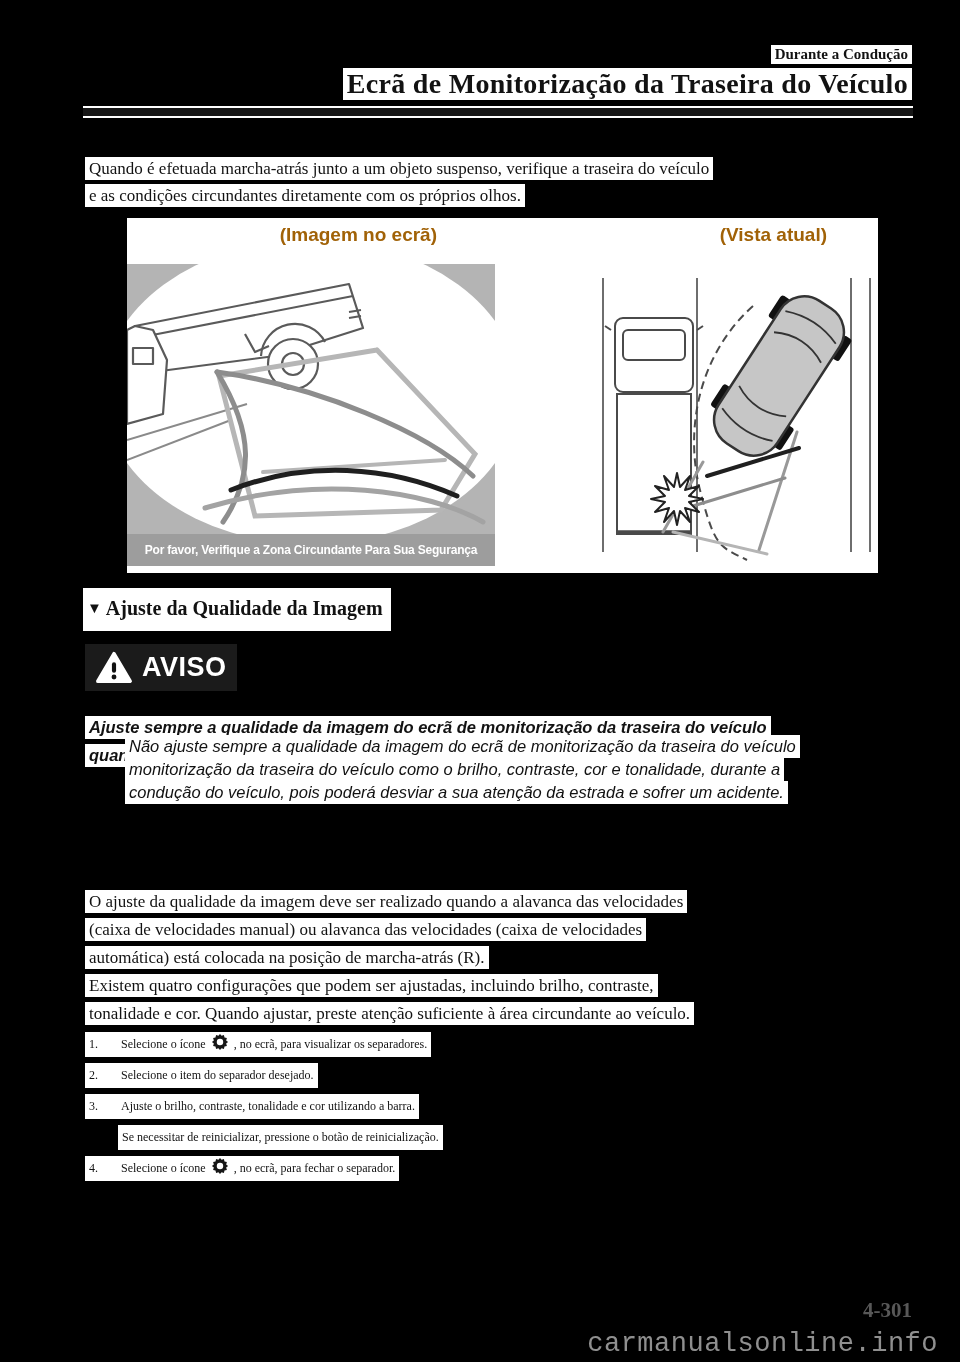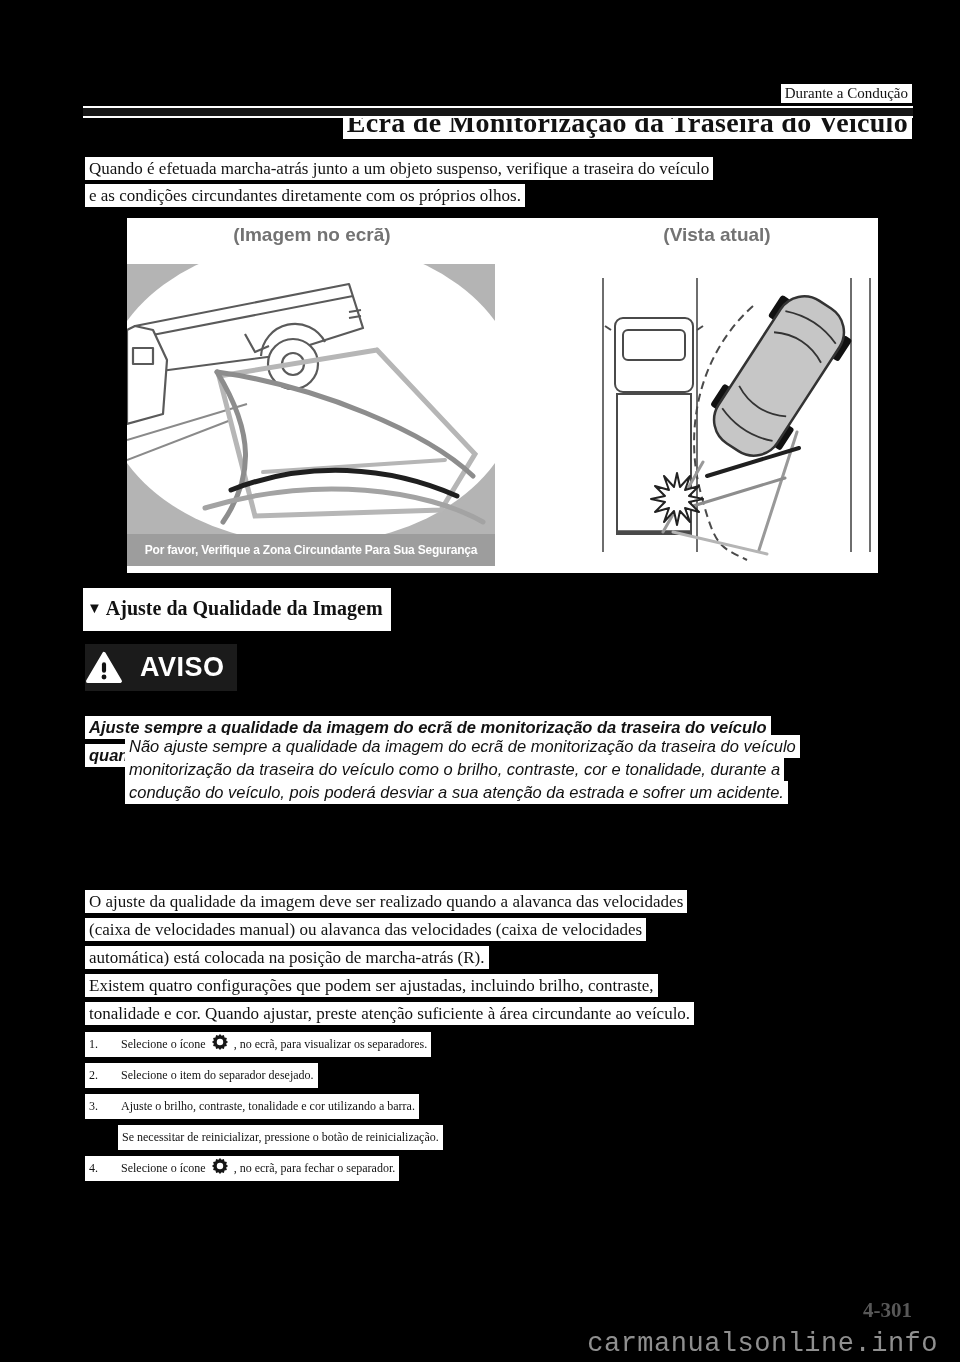--- a/index.html
+++ b/index.html
@@ -2,37 +2,37 @@
 <html><head>
 <meta charset="utf-8">
 <style>
   html,body{margin:0;padding:0;background:#000;}
   .canvas{position:relative;width:960px;height:1362px;background:#000;overflow:hidden;
           font-family:"Liberation Serif",serif;color:#121212;}
   .snippet{background:#fff;color:#121212;display:inline-block;white-space:nowrap;padding:1px 4px;}
   .col{position:absolute;display:flex;flex-direction:column;align-items:flex-start;}
   .right-col{position:absolute;display:flex;flex-direction:column;align-items:flex-end;}
   .serifline{font-size:17px;line-height:21px;}
-  .eyebrow{font-size:15px;line-height:17px;font-weight:normal;margin-top:39px;}
+  .eyebrow{font-size:15px;line-height:17px;font-weight:bold;}
   .title{font-size:28px;line-height:30px;font-weight:bold;letter-spacing:.3px;}
   .rulewrap{position:absolute;left:83px;top:106px;width:830px;background:#fff;padding:2px 0;}
   .rulebar{height:8px;background:#161616;}
   .figure{position:absolute;left:127px;top:218px;width:751px;height:355px;background:#fff;}
   .figlabel{position:absolute;top:6px;font-family:"Liberation Sans",sans-serif;
-            font-weight:bold;font-size:19px;color:#737373;text-align:center;}
+            font-weight:bold;font-size:19px;color:#a16207;text-align:right;}
   .panel{position:absolute;top:46px;overflow:hidden;}
   .panel-left{left:0;width:368px;height:302px;background:#b4b4b4;}
   .panel-right{left:430px;width:321px;height:302px;background:#fff;}
   .screen-caption{position:absolute;left:0;bottom:0;width:368px;height:32px;background:#9d9d9d;
        color:#fff;font-family:"Liberation Sans",sans-serif;font-weight:bold;font-size:12px;
        line-height:32px;text-align:center;letter-spacing:-.2px;white-space:nowrap;}
   .sect-head{font-size:20px;line-height:36px;font-weight:bold;padding:2px 8px 3px 4px;}
   .sect-tri{font-size:15px;display:inline-block;transform:translateY(-2px);margin-right:4px;}
   .aviso{position:absolute;left:85px;top:644px;width:152px;height:47px;background:#1b1b1b;
-         display:flex;align-items:center;gap:17px;padding-left:0;box-sizing:border-box;}
+         display:flex;align-items:center;gap:9px;padding-left:10px;box-sizing:border-box;}
   .aviso-label{color:#fff;font-family:"Liberation Sans",sans-serif;font-weight:bold;font-size:27px;letter-spacing:.5px;}
   .itline{font-family:"Liberation Sans",sans-serif;font-style:italic;font-size:16.5px;line-height:21px;}
   .itbold{font-weight:bold;}
   .steps .snippet{font-size:12px;line-height:23px;}
   .step-num{display:inline-block;width:32px;}
   .step-sub{margin-left:33px;}
   .gear{vertical-align:-3px;margin:0 5px 0 5px;}
   .pagenum{position:absolute;right:48px;top:1298px;font-weight:bold;font-size:21px;color:#585858;}
   .watermark{position:absolute;right:22px;top:1329px;font-family:Liberation Mono, monospace;
              font-size:27px;color:#8f8f8f;letter-spacing:.5px;text-decoration:none;}

